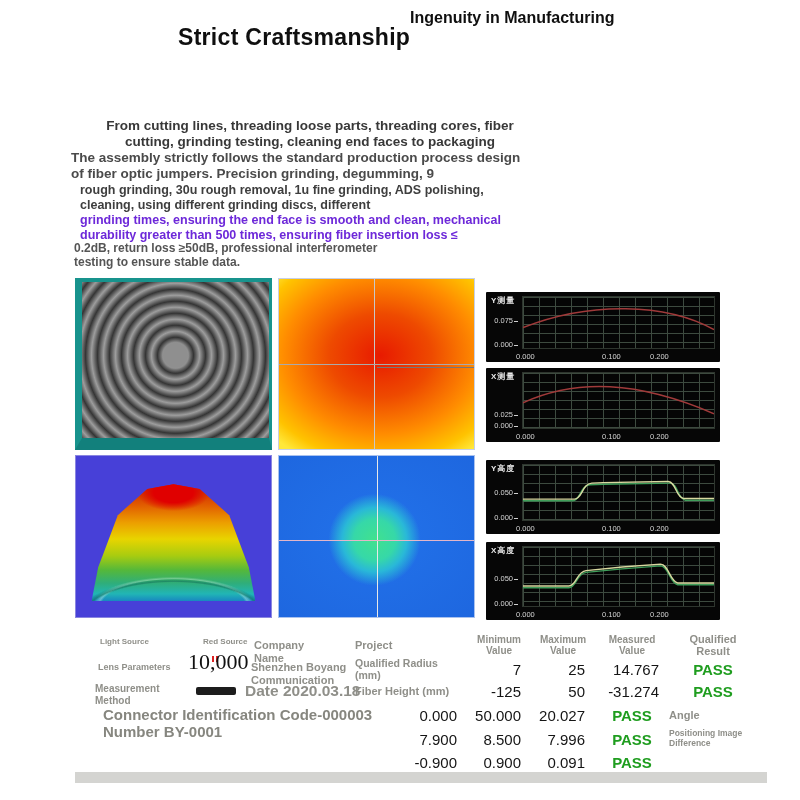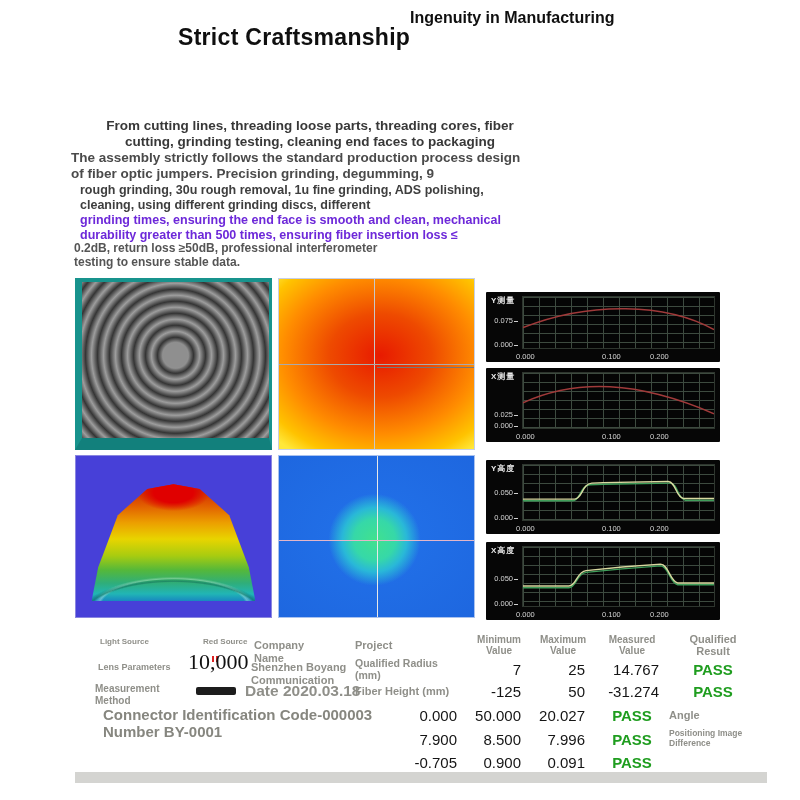--- a/index.html
+++ b/index.html
@@ -220,21 +220,21 @@
       <div class="cell pass c-center">PASS</div>
 
       <div class="cell lbl proj" style="font-size:11px;">Angle</div>
       <div class="cell num c-right">7.900</div>
       <div class="cell num c-right">8.500</div>
       <div class="cell num c-right">7.996</div>
       <div class="cell pass c-center">PASS</div>
 
       <div class="cell lbl proj pre" style="font-size:8.5px;">Positioning Image
  Difference</div>
-      <div class="cell num c-right">-0.705</div>
+      <div class="cell num c-right">-0.900</div>
       <div class="cell num c-right">0.900</div>
       <div class="cell num c-right">0.091</div>
       <div class="cell pass c-center">PASS</div>
     </div>
   </div>
 
   <div class="abs footerbar" style="left:75px;top:772px;width:692px;height:11px;"></div>
 
 </div>
 

